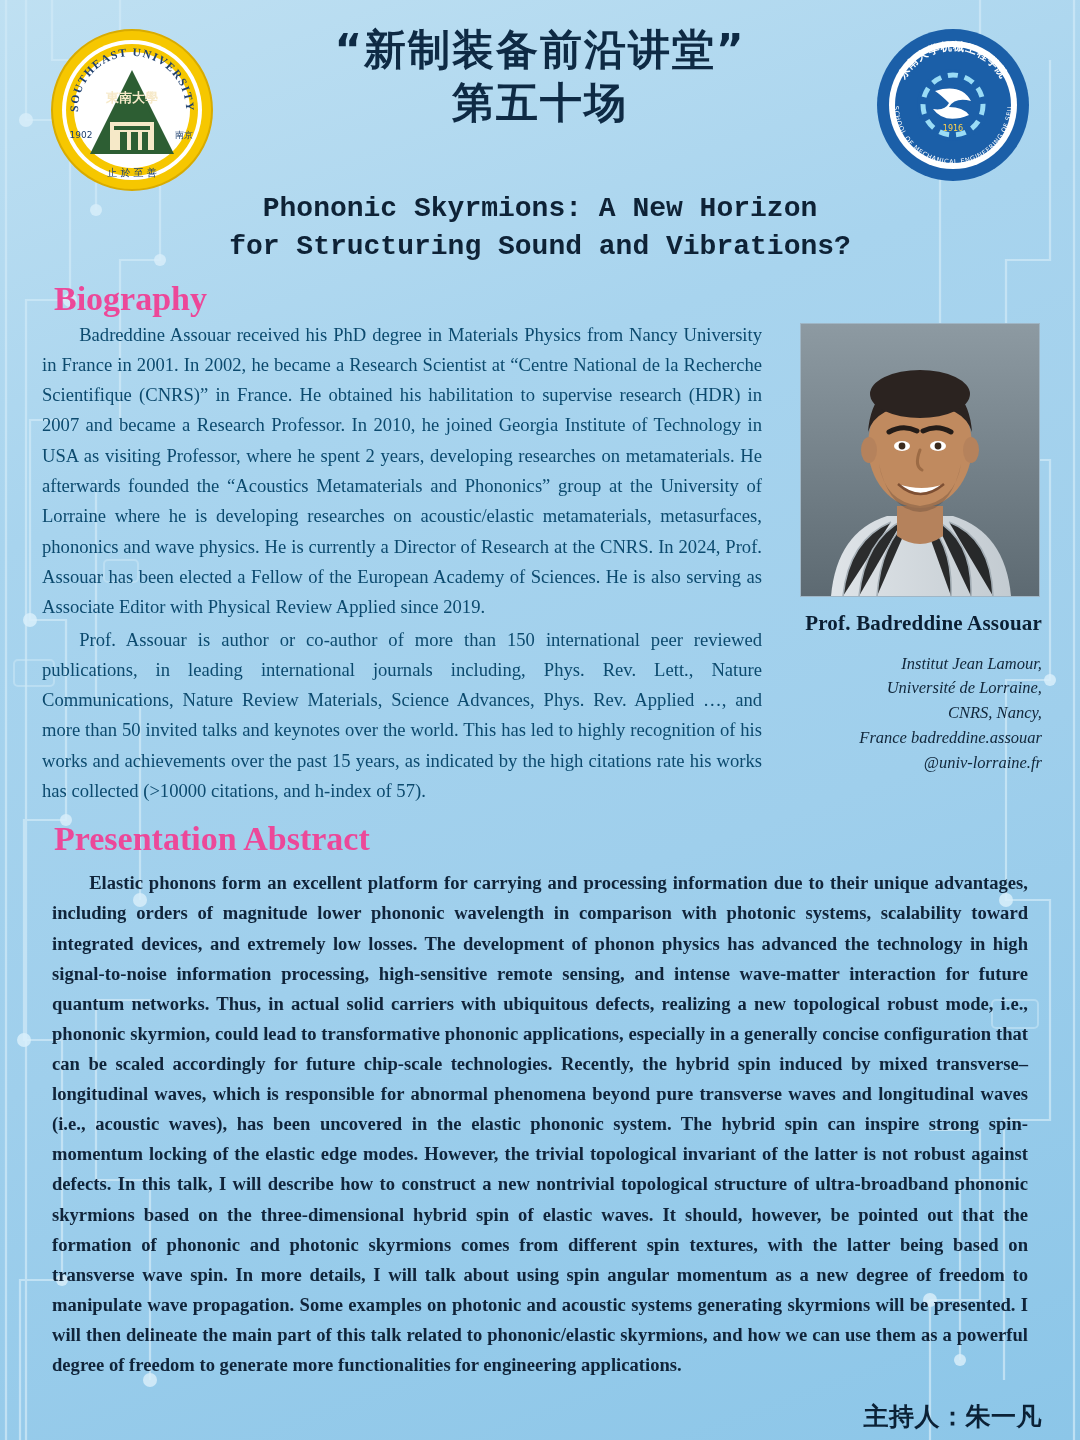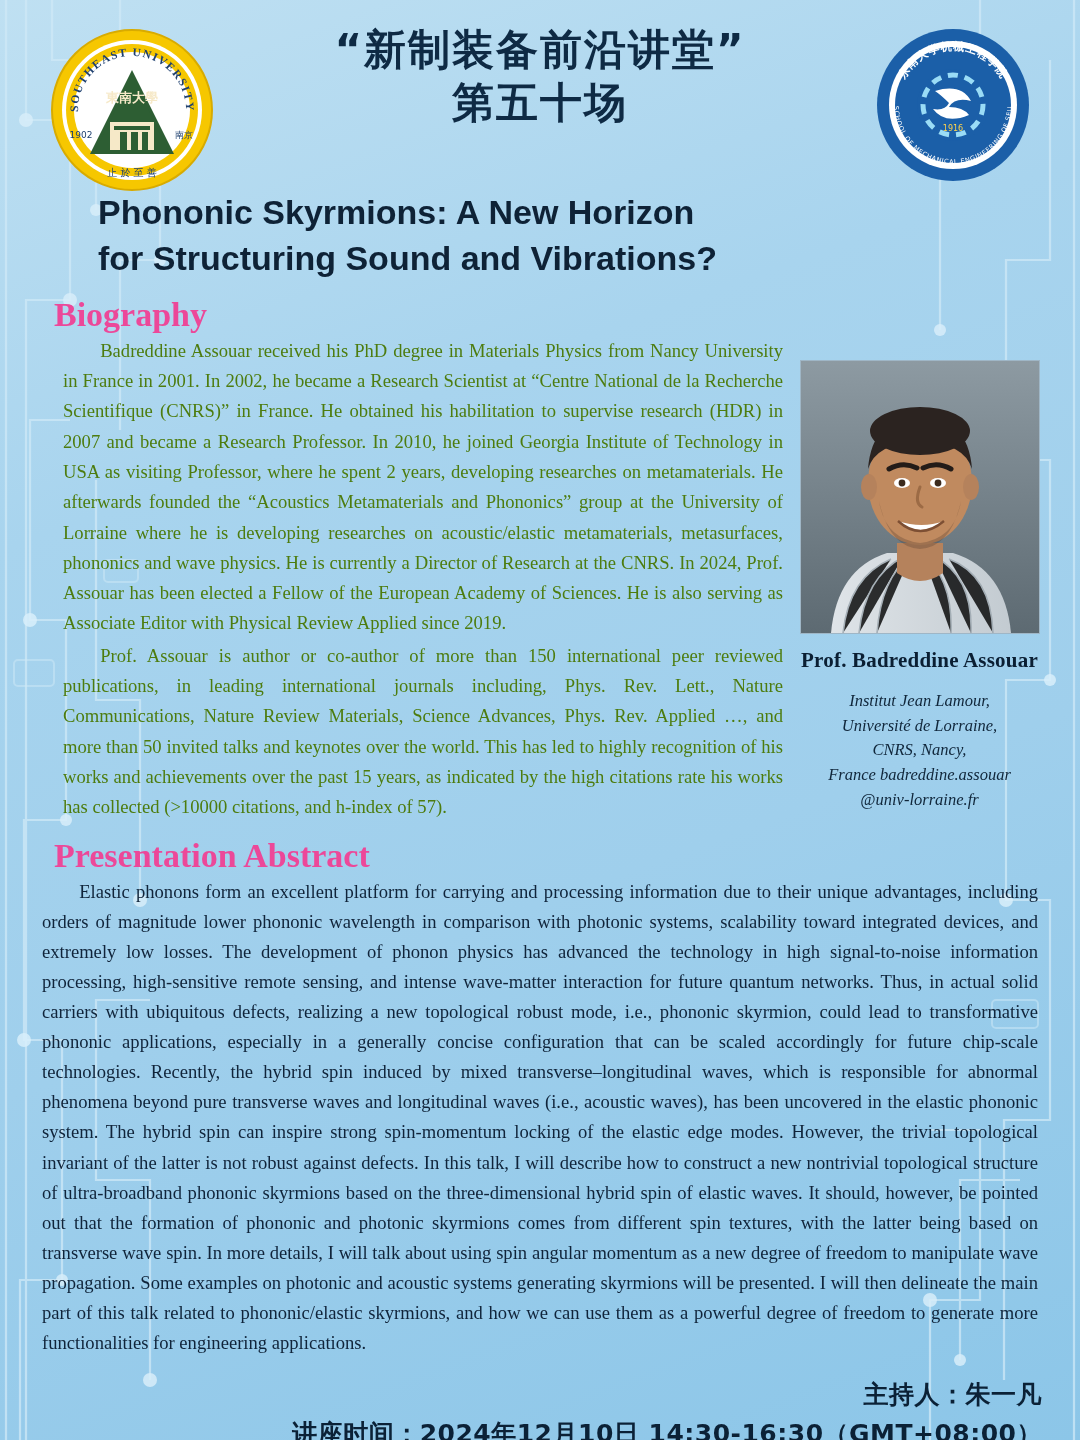--- a/index.html
+++ b/index.html
@@ -67,23 +67,24 @@
   .header-title .line2 {
     font-family: "DejaVu Sans", sans-serif;
     font-weight: bold;
     font-size: 42px;
     letter-spacing: 2px;
     color: #0e2a44;
     line-height: 1.25;
   }
 
   .talk-title {
-    font-family: Liberation Sans, sans-serif;
-    font-weight: bold;
-    font-size: 34px;
+    text-align: center;
+    font-family: Liberation Mono, monospace;
+    font-weight: bold;
+    font-size: 28px;
     line-height: 1.35;
     color: #0e2236;
     margin: 10px 60px 0 60px;
   }
 
   
   .section-heading {
     font-family: "Liberation Serif", serif;
     font-weight: bold;
     font-size: 34px;
@@ -92,23 +93,23 @@
   }
 
   
   .bio-wrap {
     position: relative;
     min-height: 470px;
   }
   .portrait-col {
     position: absolute;
     right: 0;
-    top: 24px;
+    top: 3px;
     width: 245px;
-    text-align: center;
+    text-align: right;
   }
   .portrait {
     width: 238px;
     height: 272px;
     object-fit: cover;
     border: 1px solid #9fb6c6;
     background: #6e7d86;
     display: block;
     margin: 0 auto;
     overflow: hidden;
@@ -130,43 +131,43 @@
     font-size: 16.5px;
     line-height: 1.5;
     margin-top: 16px;
     color: #10263a;
   }
 
   .bio-text {
     font-size: 18.6px;
     line-height: 1.63;
     text-align: justify;
-    color: #4d7c0f;
+    color: #0c4a6e;
     padding-left: 4px;
-    margin-left: 21px;
   }
   .bio-text p {
     margin: 0 0 2px 0;
     text-indent: 2em;
   }
   .bio-text .narrow {
     width: 720px;
   }
 
   
   .abstract-text {
     font-size: 18.6px;
     line-height: 1.62;
     text-align: justify;
     color: #10243a;
     padding: 0 4px;
   }
   .abstract-text p {
-    margin: 0;
+    margin: 10px;
     text-indent: 2em;
+    font-weight: bold;
   }
 
   
   .footer-info {
     margin-top: 18px;
     text-align: right;
     font-family: "DejaVu Sans", sans-serif;
     color: #0b2136;
   }
   .footer-info .row {

